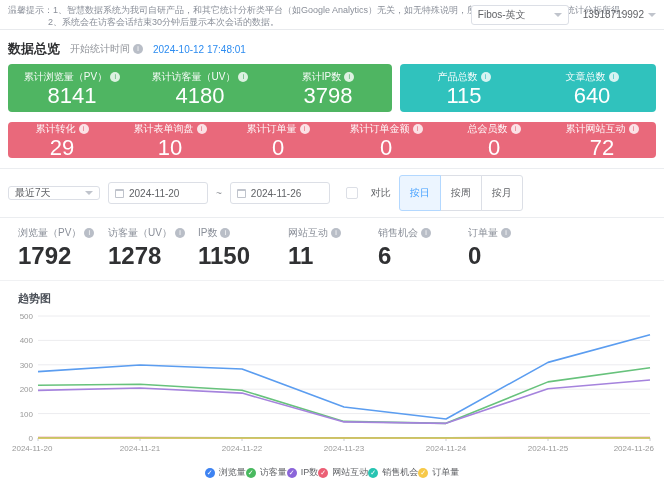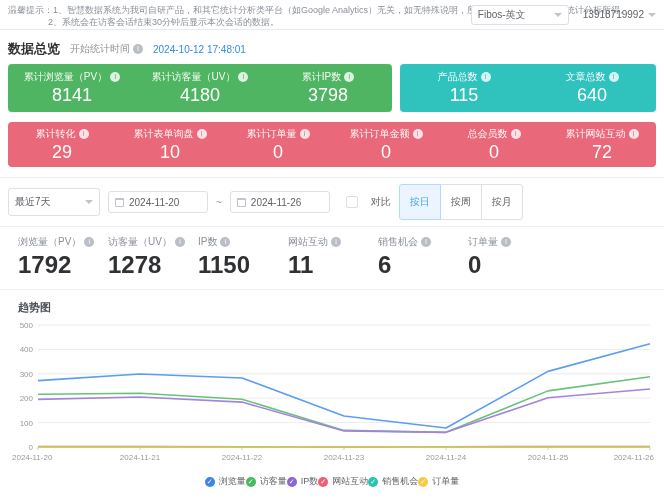--- a/index.html
+++ b/index.html
@@ -23,28 +23,28 @@
 
   .info { display:inline-block; width:10px; height:10px; border-radius:50%; background:#b9bec7;
     color:#fff; font-size:7px; line-height:10px; text-align:center; font-style:normal; vertical-align:middle; }
   .card .info { background:rgba(255,255,255,.85); }
   .card.green .info { color:#4caf65; } .card.teal .info { color:#2bc2bd; } .card.red .info { color:#e9697b; }
 
   .cards { padding:0 8px; display:flex; gap:8px; }
   .card { border-radius:4px; color:#fff; display:flex; align-items:center; height:48px; }
   .card.green { background:#4fb562; flex:3; }
   .card.teal  { background:#30c2bd; flex:2; }
-  .card.red   { background:#e9697b; width:100%; height:45px; margin-top:10px; }
+  .card.red   { background:#e9697b; width:100%; height:36px; margin-top:10px; }
   .metric-c { flex:1; text-align:center; }
   .metric-c .lbl { font-size:10px; opacity:.95; display:flex; align-items:center; justify-content:center; gap:3px; }
-  .metric-c .val { font-size:18px; line-height:21px; margin-top:1px; }
+  .metric-c .val { font-size:22px; line-height:21px; margin-top:1px; }
 
   .filter-row { margin-top:10px; border-top:1px solid #ebedf0; border-bottom:1px solid #ebedf0;
     padding:6px 8px; display:flex; align-items:center; gap:8px; }
-  .fsel { width:92px; height:28px; }
+  .fsel { width:92px; height:14px; }
   .date-box { width:100px; height:22px; border:1px solid #dcdfe6; border-radius:3px; background:#fff;
     display:flex; align-items:center; gap:5px; padding:0 6px; font-size:10px; color:#606266; cursor:text; }
   .cal-icon { width:9px; height:9px; border:1px solid #c0c4cc; border-top-width:2px; border-radius:1px; display:inline-block; }
   .tilde { font-size:10px; color:#909399; }
   .cmp { display:flex; align-items:center; gap:13px; margin-left:8px; }
   .checkbox { width:12px; height:12px; border:1px solid #dcdfe6; border-radius:2px; background:#fff; cursor:pointer; }
   .cmp-label { font-size:10px; color:#606266; }
   .btn-group { display:flex; }
   .btn-group .mode { height:36px; padding:0 10px; font-size:10px; line-height:20px; color:#606266;
     background:#fff; border:1px solid #dcdfe6; cursor:pointer; margin-left:-1px; }

